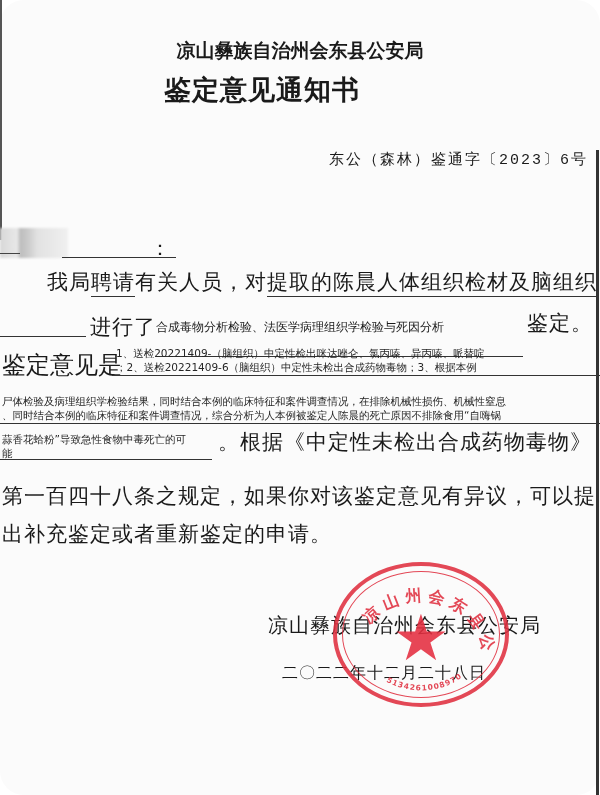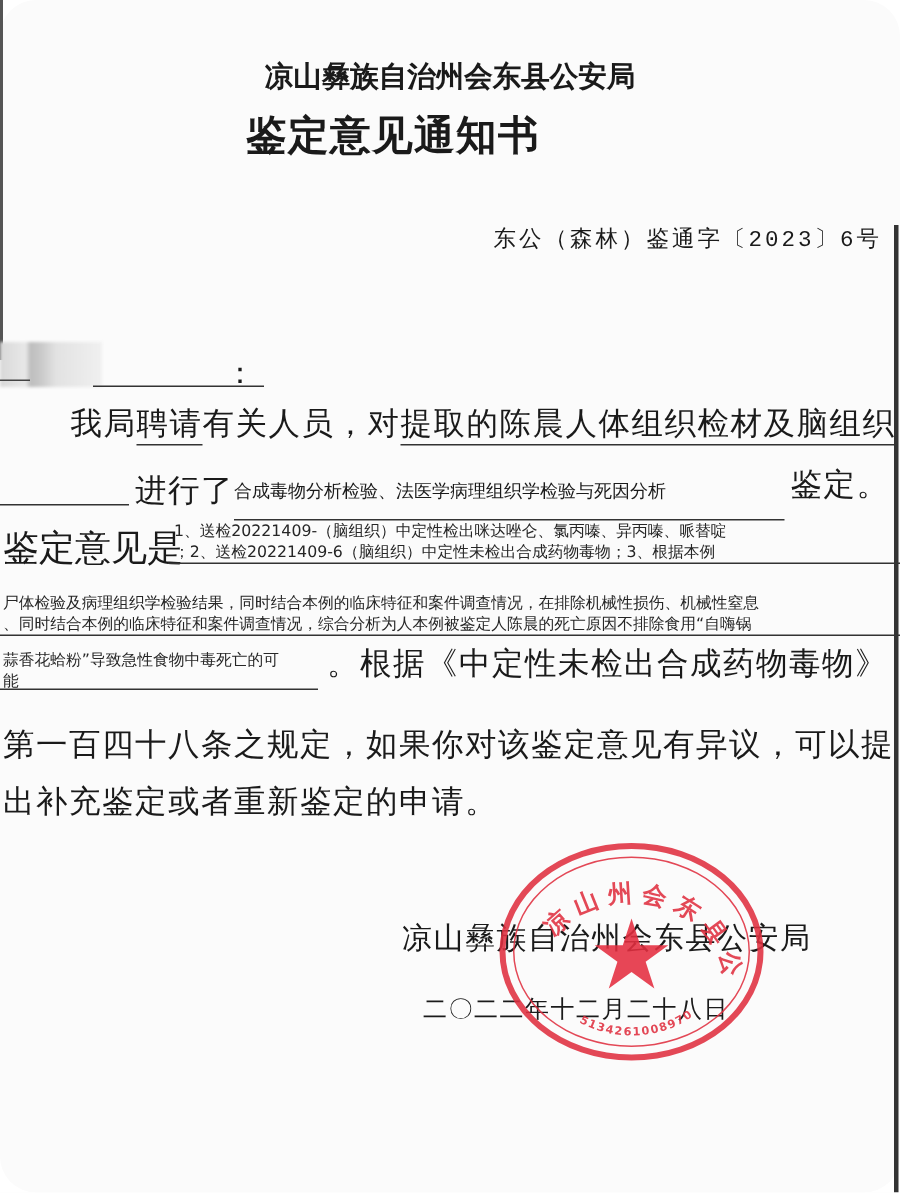--- a/index.html
+++ b/index.html
@@ -93,21 +93,21 @@
       background: #333;
     }
     .line2-prefix { left: 90px; top: 313px; }
     .line2-fill {
       left: 156px; top: 319px;
       width: 367px;
       font-size: 12px;
       letter-spacing: 0px;
       font-family: Liberation Sans, sans-serif;
       border-bottom: 1.5px solid #333;
-      padding-bottom: 10px;
+      padding-bottom: 20px;
     }
     .line2-suffix { left: 527px; top: 309px; }
 
     .opinion-label {
       left: 2px; top: 349px;
       font-size: 24px;
       letter-spacing: 0px;
       font-family: "DejaVu Sans", sans-serif;
     }
     .small-text {

